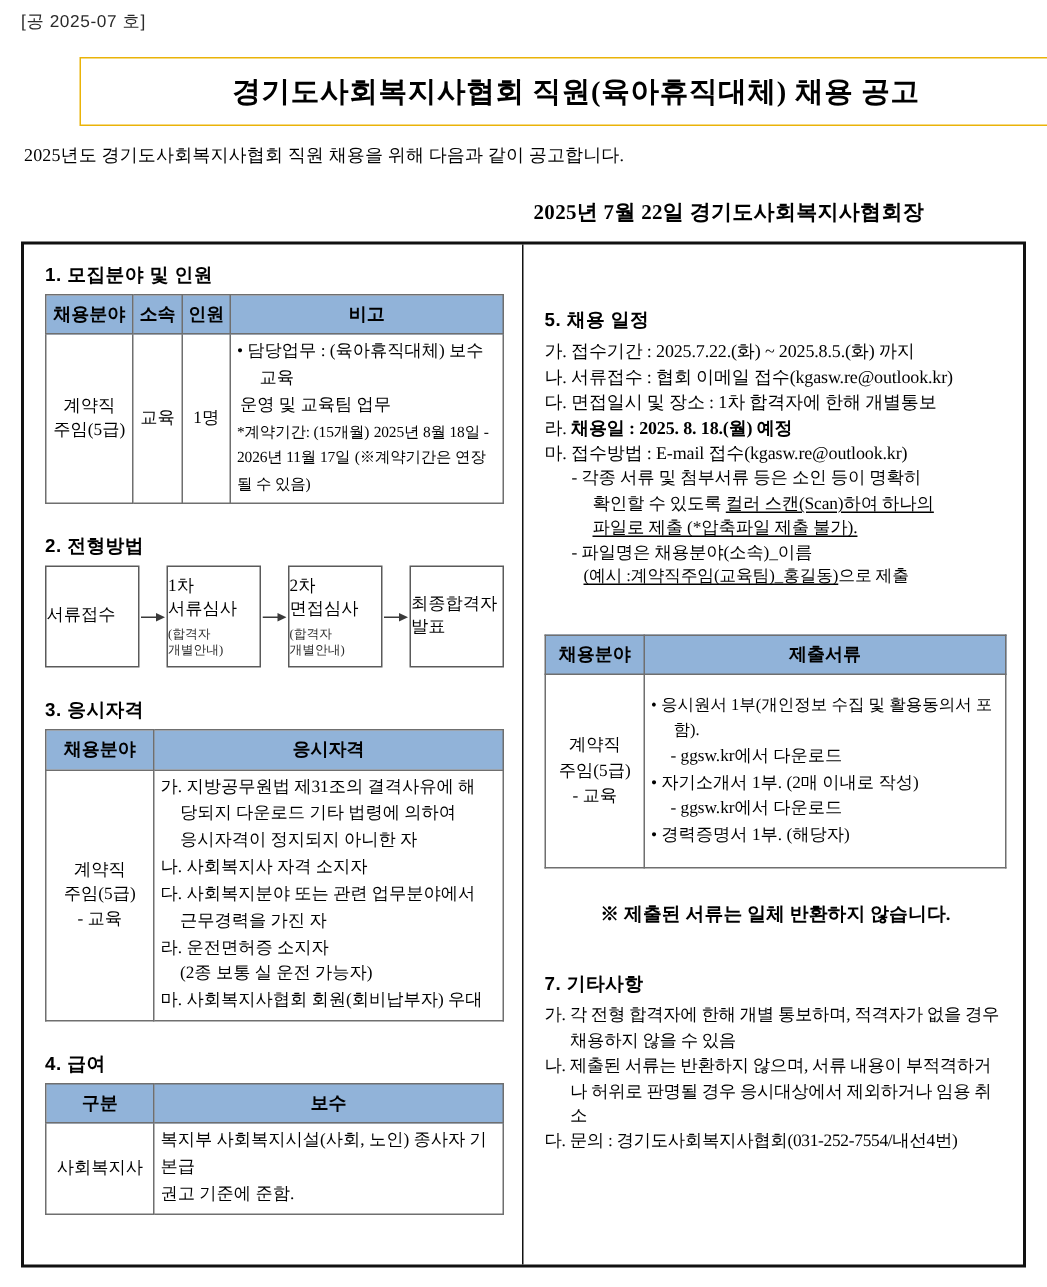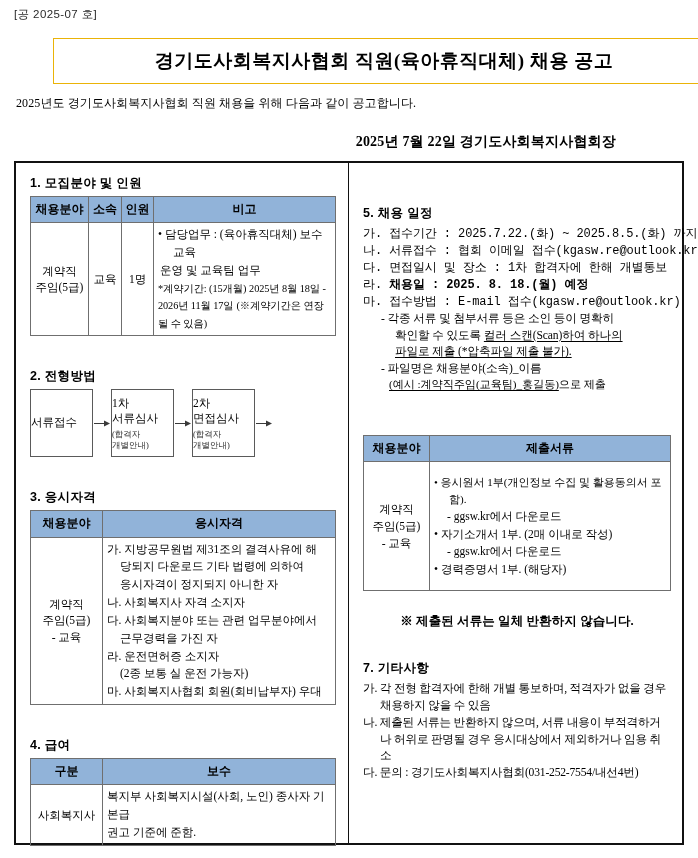--- a/index.html
+++ b/index.html
@@ -106,21 +106,21 @@
   }
 
   
   .sec-head {
     font-size: 12.5px;
     font-weight: bold;
     font-family: "Liberation Sans", sans-serif;
     letter-spacing: 0.3px;
     margin-bottom: 4px;
   }
-  .sec-block { margin-bottom: 12px; }
+  .sec-block { margin-bottom: 0; }
 
   
   table.k {
     border-collapse: collapse;
     width: 100%;
     font-size: 11.5px;
     table-layout: fixed;
   }
   table.k th, table.k td {
     border: 1px solid #6f6f6f;
@@ -205,21 +205,20 @@
   .list {
     font-size: 12px;
     line-height: 1.42;
     letter-spacing: -0.1px;
   }
   .li {
     display: block;
     padding-left: 16px;
     text-indent: -16px;
     white-space: nowrap;
-    font-family: Liberation Mono, monospace;
   }
   .li-sub {
     display: block;
     padding-left: 32px;
     text-indent: -14px;
     font-size: 11.6px;
     white-space: nowrap;
   }
   .li-sub2 {
     display: block;
@@ -349,20 +348,24 @@
             <div class="sub" style="margin-top:0">개별안내)</div>
           </div>
 
           <div class="arrow">
             <svg width="16" height="9" viewBox="0 0 16 9">
                 <line x1="0" y1="4.5" x2="12" y2="4.5" stroke="#3a3a3a" stroke-width="1"></line>
                 <polygon points="16,4.5 10,1.6 10,7.4" fill="#3a3a3a"></polygon>
               </svg>
           </div>
 
+          <div class="flow-box">
+            <div>최종합격자</div>
+            <div>발표</div>
+          </div>
 
         </div>
       </div>
 
       <div class="spacer-md"></div>
 
       <div class="sec-block">
         <div class="sec-head">3. 응시자격</div>
         <table class="k">
           <colgroup>

